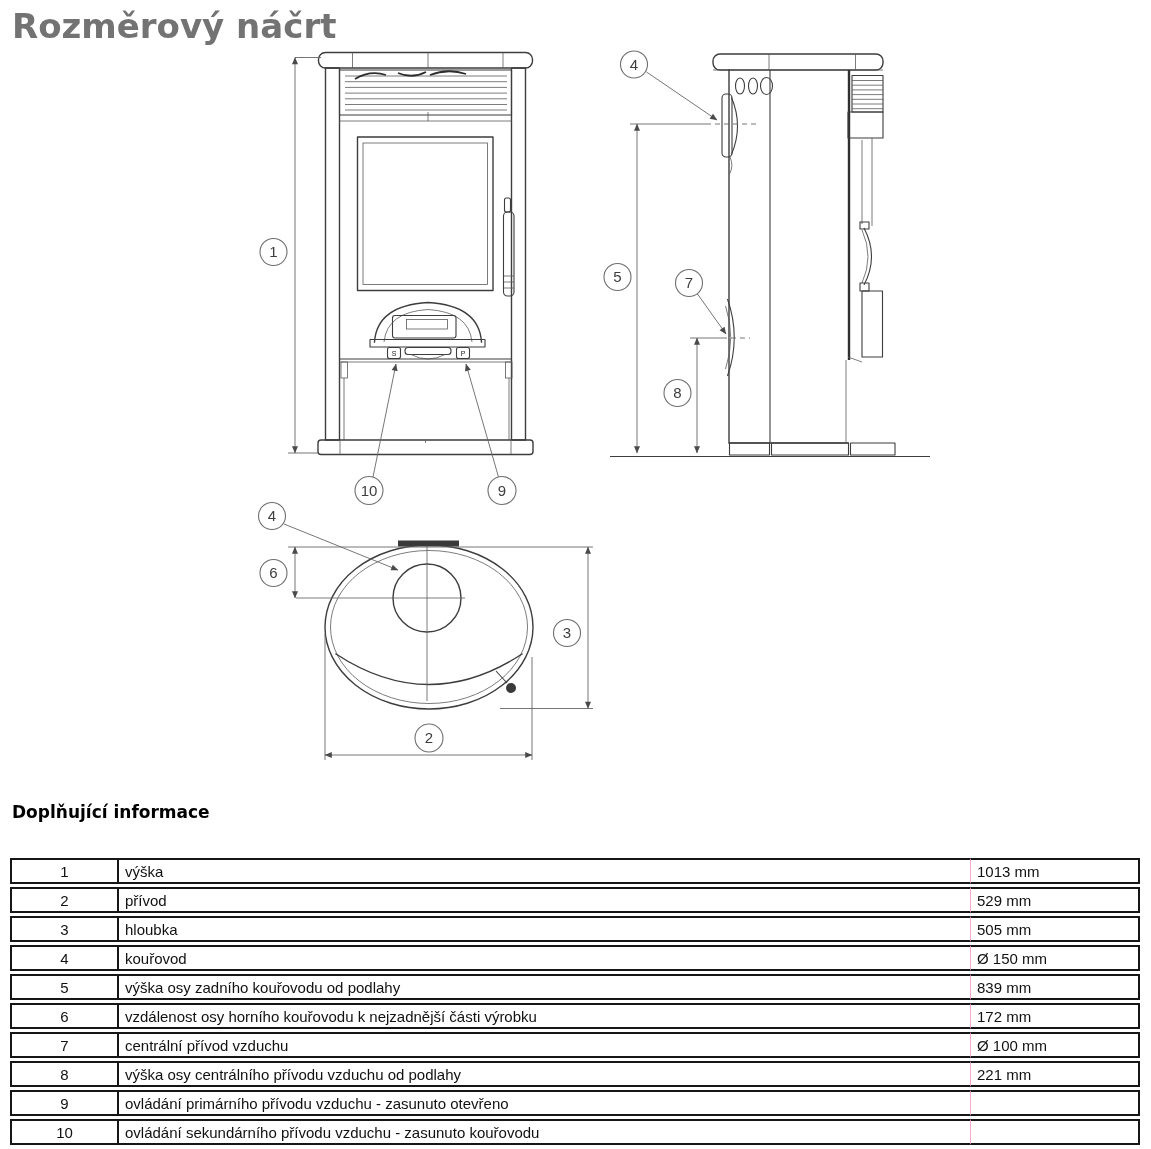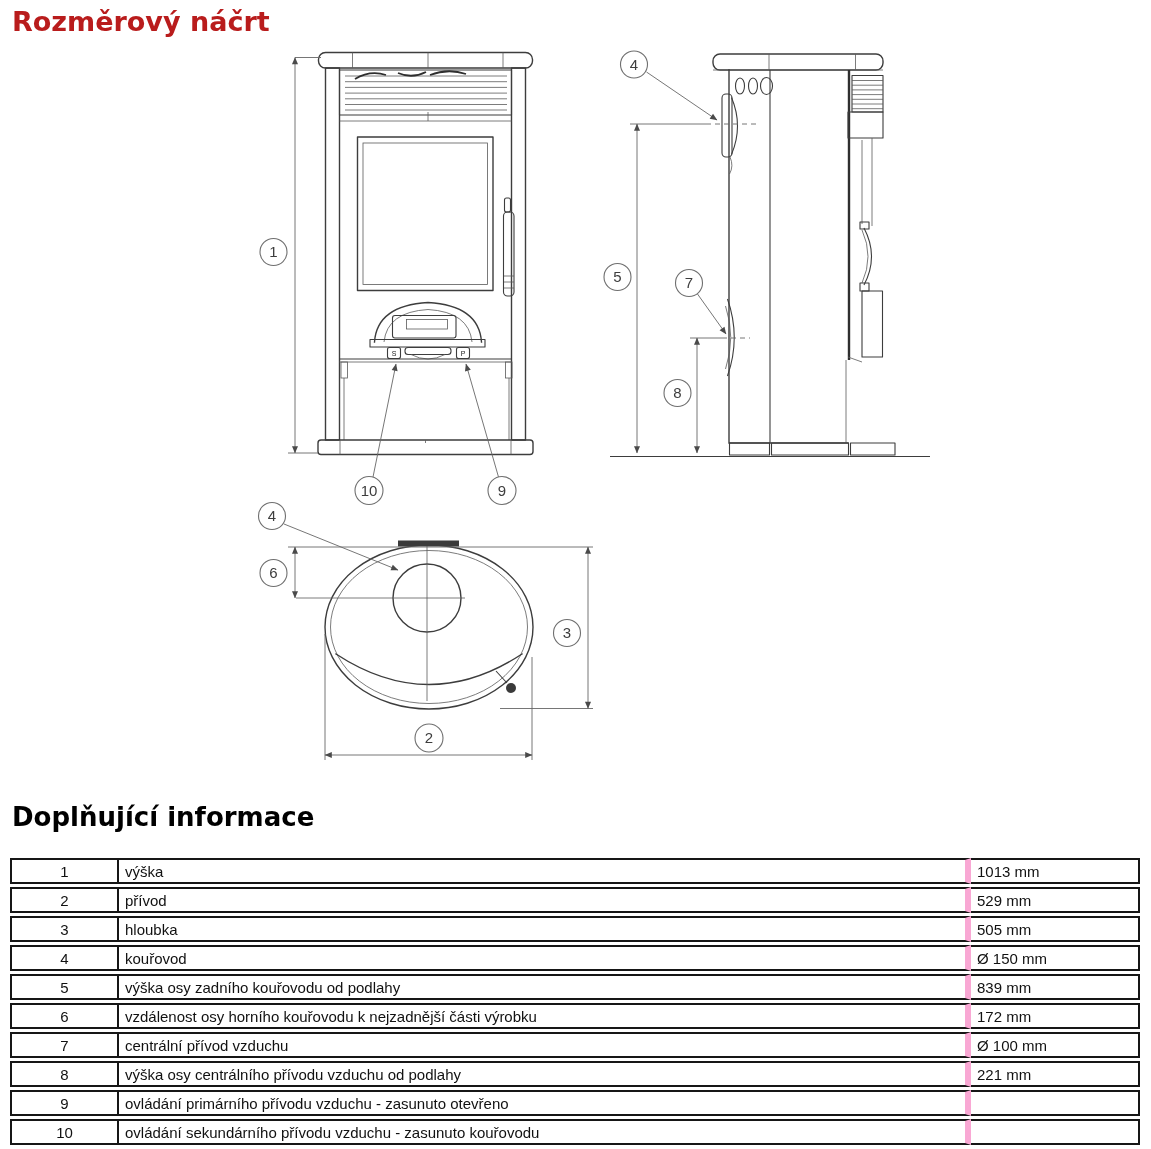--- a/index.html
+++ b/index.html
@@ -1,42 +1,42 @@
 <!DOCTYPE html>
 <html><head>
 <meta charset="utf-8">
 <style>
   html,body{margin:0;padding:0;}
   body{width:1151px;height:1149px;background:#fff;position:relative;overflow:hidden;
        font-family:"Liberation Sans",sans-serif;}
   .title1{position:absolute;left:12px;top:6px;font-family:"DejaVu Sans",sans-serif;
-          font-weight:bold;font-size:27px;color:#b91c1c;margin:0;}
+          font-weight:bold;font-size:34px;color:#737373;margin:0;}
   .title2{position:absolute;left:12px;top:802px;font-family:"DejaVu Sans",sans-serif;
-          font-weight:bold;font-size:26px;color:#000;margin:0;}
+          font-weight:bold;font-size:17px;color:#000;margin:0;}
   svg.draw{position:absolute;left:0;top:0;}
   
   .obj{fill:none;stroke:#3d3d3d;stroke-width:1.4;stroke-linejoin:round;stroke-linecap:square;}
   .ob2{fill:none;stroke:#3d3d3d;stroke-width:1.1;stroke-linejoin:round;}
   .thin{fill:none;stroke:#5a5a5a;stroke-width:.8;}
   .dim{fill:none;stroke:#666;stroke-width:.9;}
   .dimd{fill:none;stroke:#666;stroke-width:.9;stroke-dasharray:5 4;}
   .dark{fill:none;stroke:#2f2f2f;stroke-width:2.4;}
   .co{fill:#fff;stroke:#6f6f6f;stroke-width:1.1;}
   .ct{font:15px "Liberation Sans",sans-serif;fill:#3d3d3d;text-anchor:middle;}
   .tt{font:7px "Liberation Sans",sans-serif;fill:#222;text-anchor:middle;}
   .solid{fill:#3a3a3a;stroke:none;}
   .swirl{fill:none;stroke:#2e2e2e;stroke-width:1.8;}
   
   table.info{position:absolute;left:10px;top:855px;width:1130px;
              border-collapse:separate;border-spacing:0 3px;table-layout:fixed;}
   table.info td{height:22px;font-size:15px;color:#111;
                 border-top:2px solid #161616;border-bottom:2px solid #161616;
                 padding:0 6px;white-space:nowrap;overflow:hidden;}
   td.num{width:93px;text-align:center;border-left:2px solid #161616;border-right:2px solid #161616;}
-  td.desc{border-right:6px solid #f9a8d4;padding-left:7px;}
+  td.desc{border-right:1px solid #f9a8d4;padding-left:7px;}
   td.val{width:155px;text-align:left;border-right:2px solid #161616;}
 </style>
 </head>
 <body>
 
 <h1 class="title1">Rozměrový náčrt</h1>
 
 <svg class="draw" width="1151" height="790" viewBox="0 0 1151 790">
   <defs>
     <marker id="arr" viewBox="0 0 10 10" refX="9.5" refY="5" markerWidth="10" markerHeight="8" orient="auto-start-reverse">

